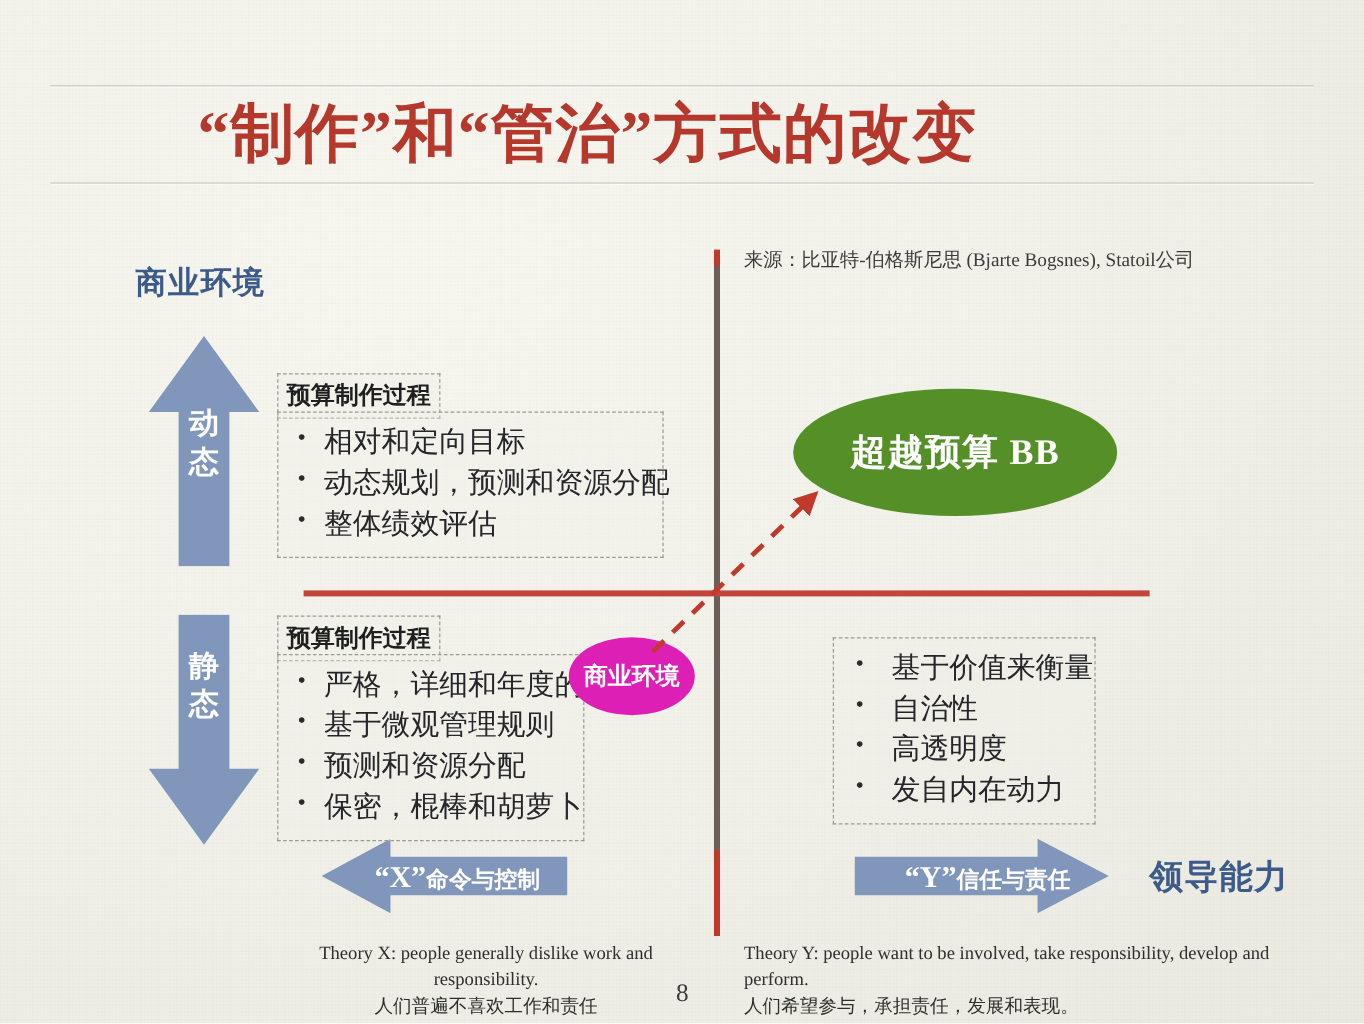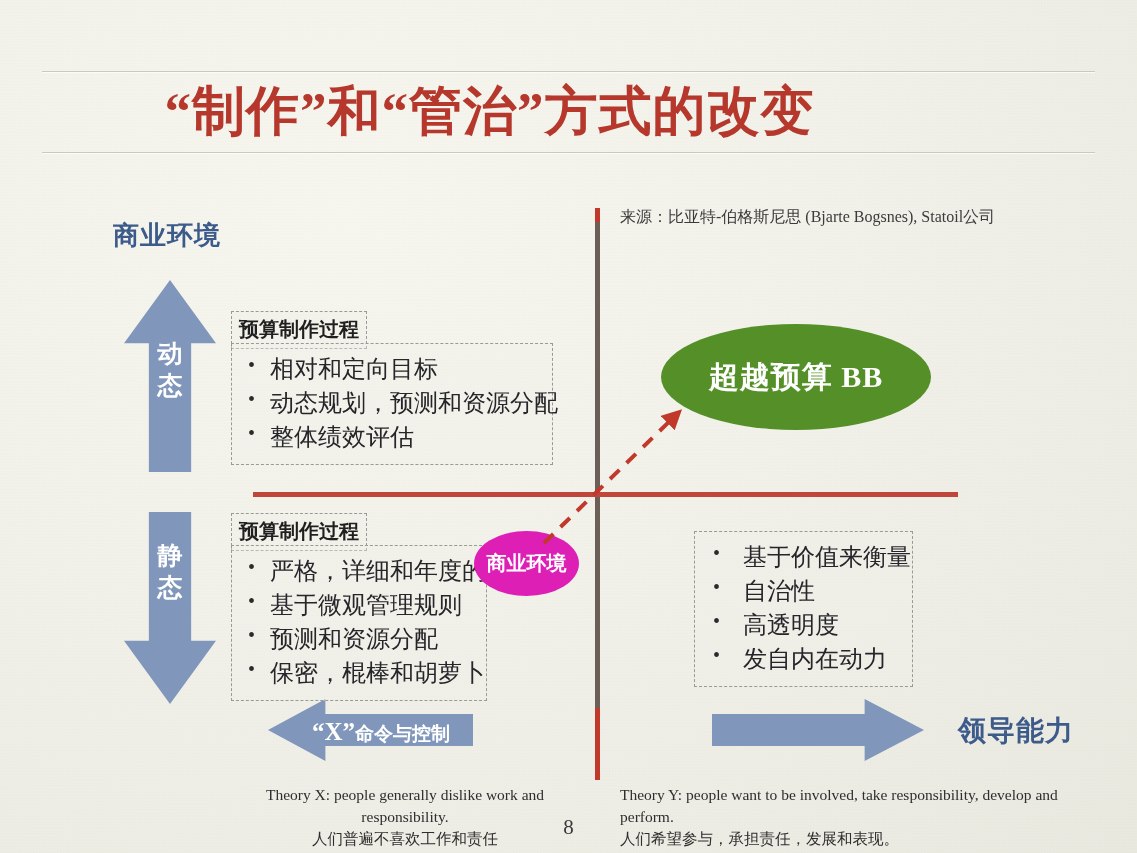--- a/index.html
+++ b/index.html
@@ -316,20 +316,23 @@
   <div class="arrow-up"></div>
   <div class="varrow-text up">动态</div>
   <div class="arrow-down"></div>
   <div class="varrow-text down">静态</div>
 
   <div class="arrow-left"></div>
   <div class="harrow-text left">
     <span class="quoted">“X”</span><span class="cn">命令与控制</span>
   </div>
   <div class="arrow-right"></div>
+  <div class="harrow-text right">
+    <span class="quoted">“Y”</span><span class="cn">信任与责任</span>
+  </div>
 
   <div class="box-header" id="tl-header">预算制作过程</div>
   <div class="box-body" id="tl-body">
     <ul>
       <li>相对和定向目标</li>
       <li>动态规划，预测和资源分配</li>
       <li>整体绩效评估</li>
     </ul>
   </div>
 

